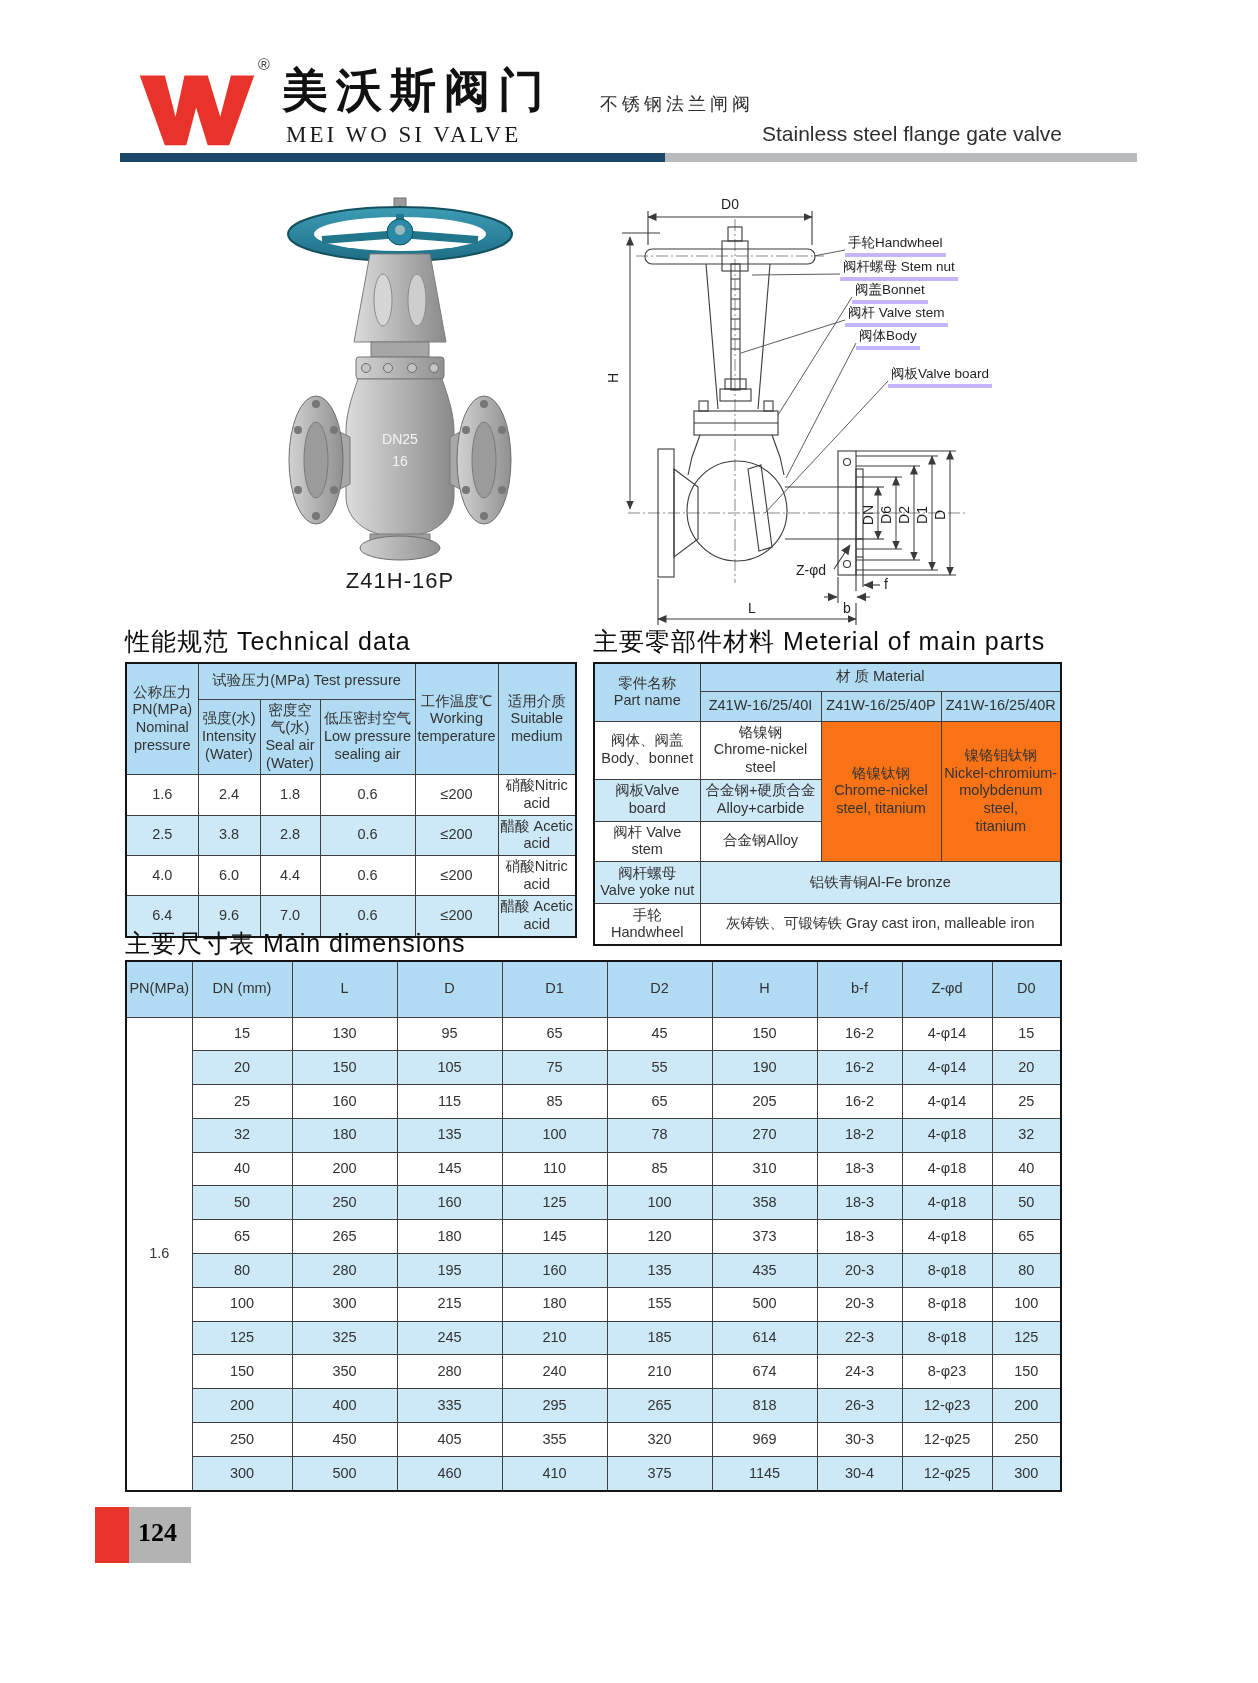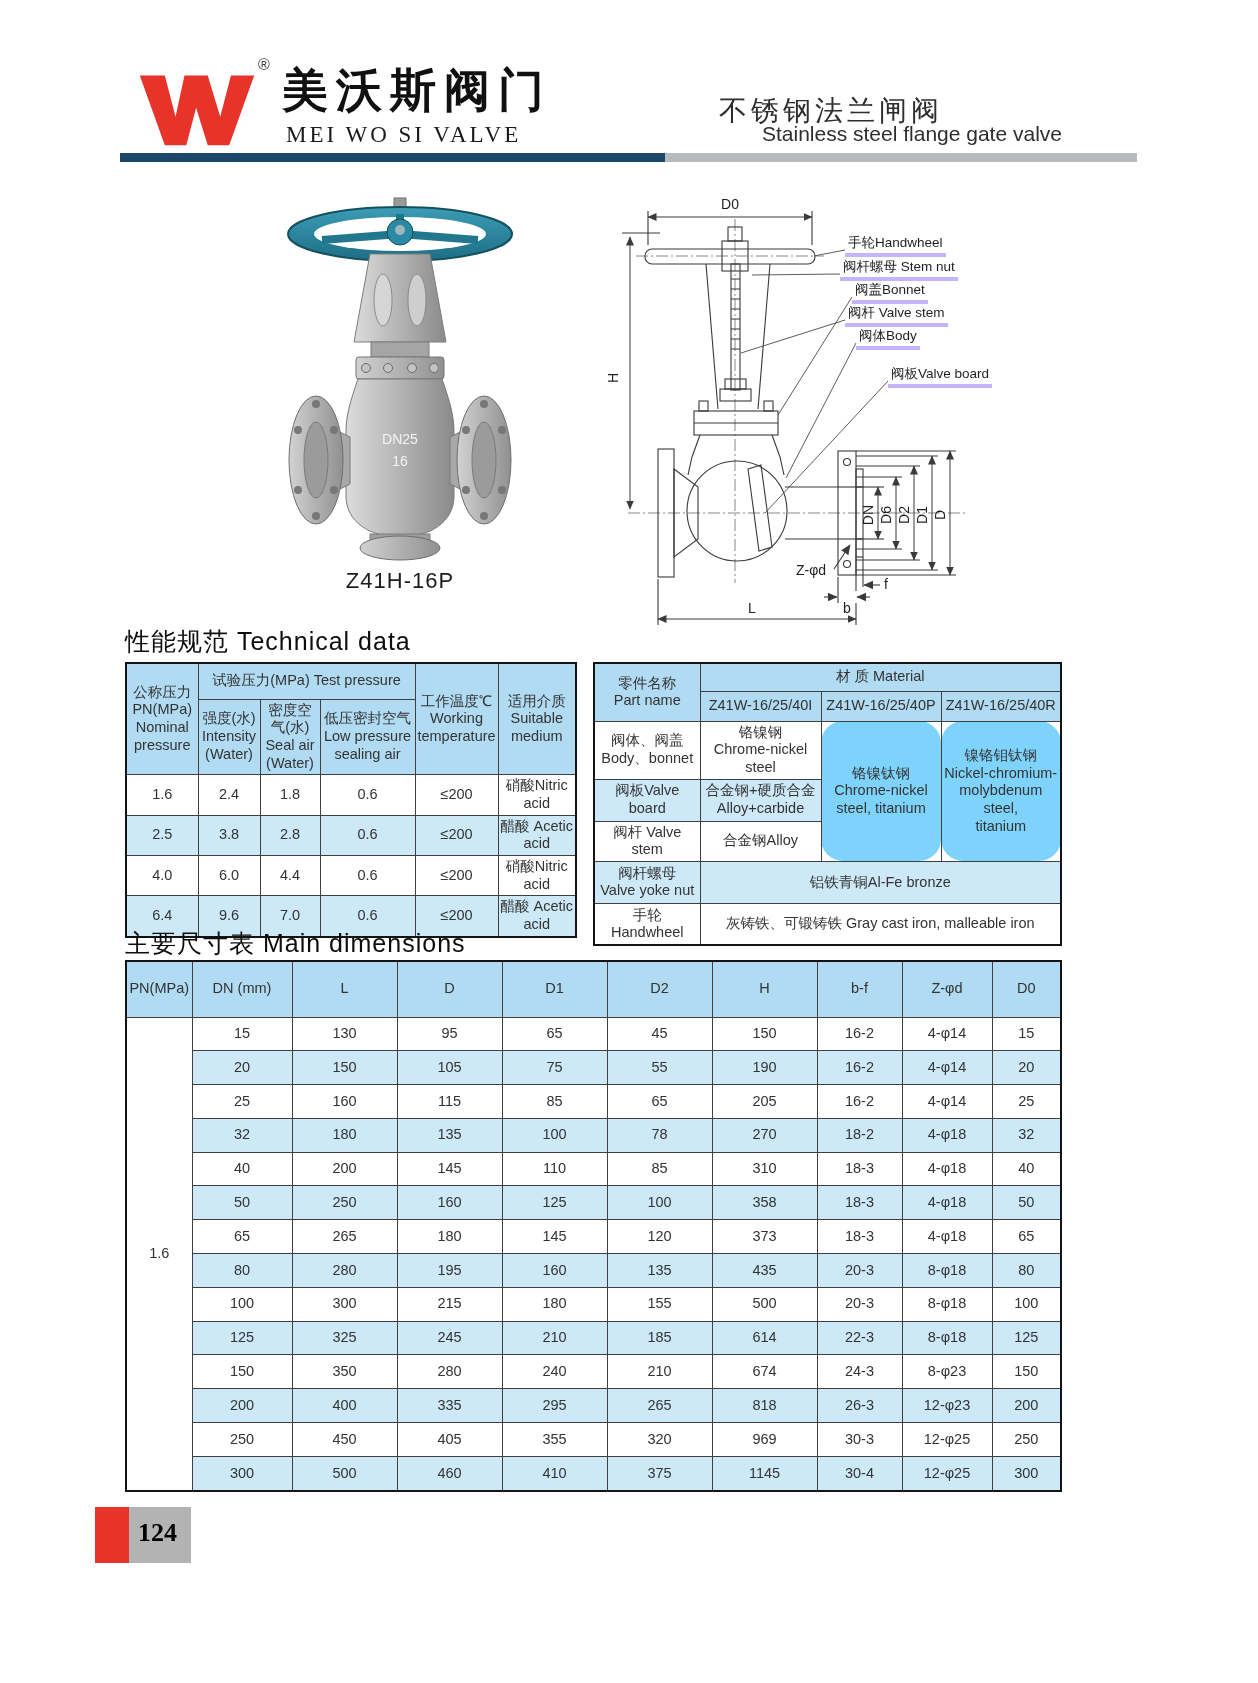--- a/index.html
+++ b/index.html
@@ -9,22 +9,22 @@
     font-family:"Liberation Sans", sans-serif; color:#222;
   }
 
   
   .logo-mark { position:absolute; left:138px; top:62px; width:118px; height:88px; }
   .reg-mark  { position:absolute; left:258px; top:56px; font-size:16px; color:#444; }
   .brand-cn  { position:absolute; left:282px; top:60px; font-size:46px; font-weight:bold;
                font-family:Liberation Sans, sans-serif; letter-spacing:8px; color:#101010; }
   .brand-en  { position:absolute; left:286px; top:122px; font-size:23px;
                font-family:"Liberation Serif", serif; letter-spacing:3px; color:#1a1a1a; }
-  .prod-cn   { position:absolute; left:600px; top:92px; width:462px; text-align:center;
-               font-size:28px; letter-spacing:4px; color:#2e2e2e; }
+  .prod-cn   { position:absolute; left:600px; top:92px; width:462px; text-align:left;
+               font-size:18px; letter-spacing:4px; color:#2e2e2e; }
   .prod-en   { position:absolute; left:600px; top:122px; width:462px; text-align:right;
                font-size:21px; color:#2e2e2e; }
   .bar-navy  { position:absolute; left:120px; top:153px; width:545px; height:9px;
                background:var(--bar-navy,#1d4768); }
   .bar-gray  { position:absolute; left:665px; top:153px; width:472px; height:9px;
                background:var(--bar-gray,#b7bbbd); }
 
   
   .photo   { position:absolute; left:250px; top:190px; width:300px; height:378px; }
   .caption { position:absolute; left:250px; top:568px; width:300px; text-align:center;
@@ -50,21 +50,21 @@
   table.data { width:100%; height:100%; border-collapse:collapse; table-layout:fixed;
                border:2px solid #141414; }
   table.data th, table.data td {
     border:1px solid #3f3f3f; text-align:center; vertical-align:middle;
     font-size:14.5px; font-weight:normal; color:#333;
     white-space:pre-line; padding:2px 1px; line-height:1.22; overflow:hidden;
   }
   table.data thead th { background:var(--table-header-blue,#b0dbf3); }
   table.data tbody tr:nth-child(even) td { background:var(--table-stripe-blue,#cde9f8); }
   table.data tbody tr:nth-child(even) td.white-span { background:#fff; }
-  td.white-span { background:#7dd3fc;border-radius:22px; }
+  td.white-span { background:#f97316; }
   .pn-cell { background:#fff !important; font-size:15px; }
 
   
   .foot-red  { position:absolute; left:95px;  top:1507px; width:34px; height:56px;
                background:var(--logo-red,#e8332a); }
   .foot-gray { position:absolute; left:129px; top:1507px; width:62px; height:56px;
                background:#b3b3b3; }
   .foot-page { position:absolute; left:138px; top:1518px; font-family:"Liberation Serif", serif;
                font-weight:bold; font-size:26px; color:#000; }
 </style>
@@ -339,20 +339,21 @@
             <td>9.6</td>
             <td>7.0</td>
             <td>0.6</td>
             <td>≤200</td>
             <td>醋酸 Acetic acid</td>
           </tr>
         </tbody>
     </table>
   </div>
 
+  <div class="section-title" style="left:593px; top:625px;">主要零部件材料  Meterial of main parts</div>
 
   <div class="tbl-wrap" style="left:593px; top:662px; width:467px; height:263px;">
     <table class="data">
       <colgroup>
         <col style="width:106px">
           <col style="width:121px">
           <col style="width:120px">
           <col style="width:120px">
       </colgroup>
       <thead>

